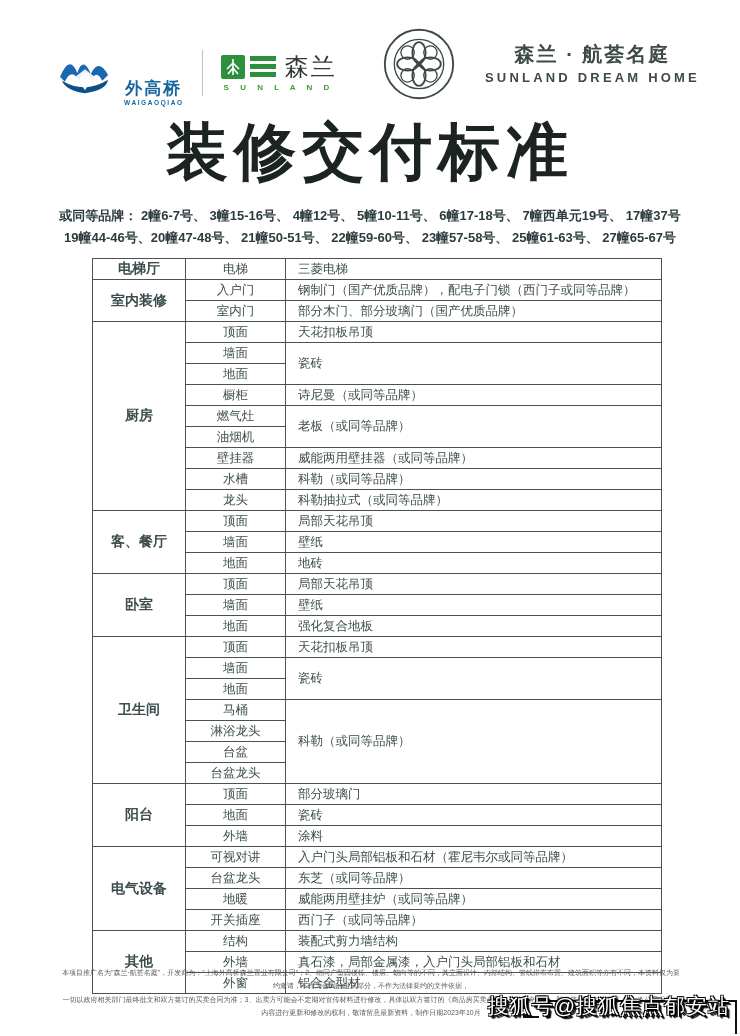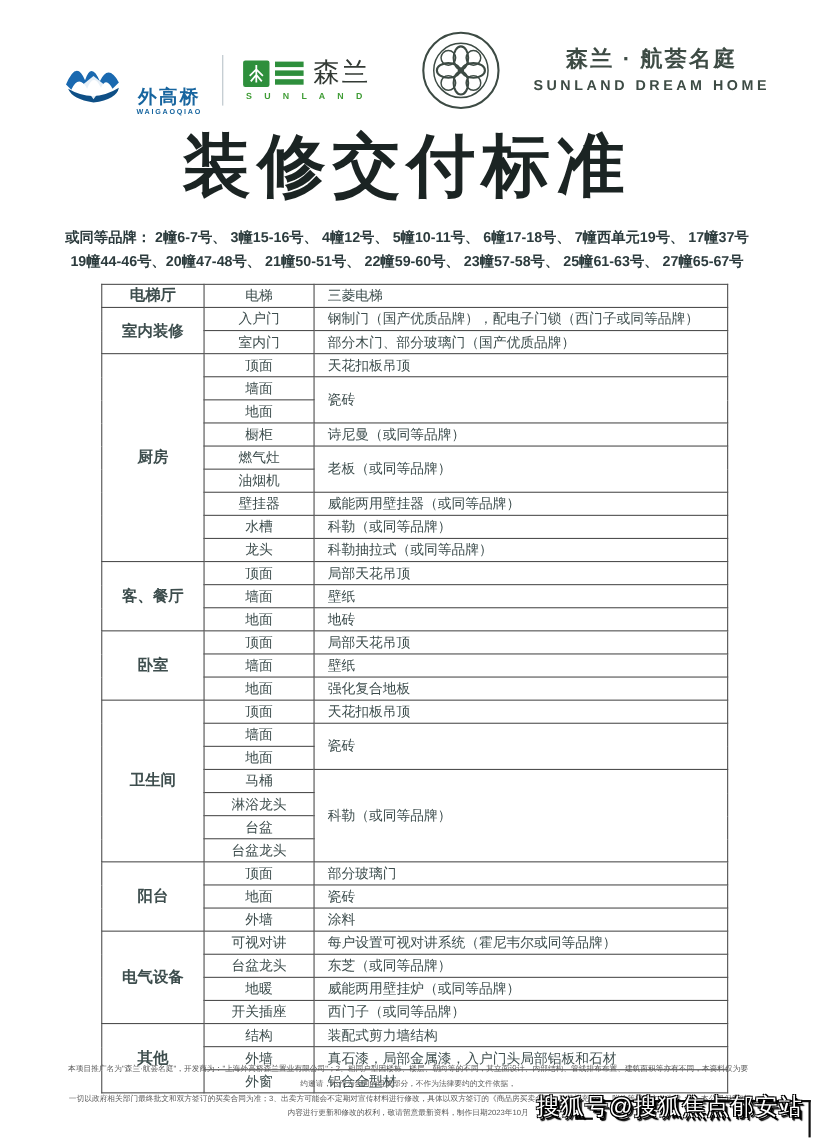--- a/index.html
+++ b/index.html
@@ -240,21 +240,21 @@
         <td class="item">地面</td>
         <td class="val" rowspan="1">瓷砖</td>
       </tr>
       <tr>
         <td class="item">外墙</td>
         <td class="val" rowspan="1">涂料</td>
       </tr>
       <tr>
         <th class="cat" rowspan="4">电气设备</th>
         <td class="item">可视对讲</td>
-        <td class="val" rowspan="1">每户设置可视对讲系统（霍尼韦尔或同等品牌）</td>
+        <td class="val" rowspan="1">入户门头局部铝板和石材（霍尼韦尔或同等品牌）</td>
       </tr>
       <tr>
         <td class="item">台盆龙头</td>
         <td class="val" rowspan="1">东芝（或同等品牌）</td>
       </tr>
       <tr>
         <td class="item">地暖</td>
         <td class="val" rowspan="1">威能两用壁挂炉（或同等品牌）</td>
       </tr>
       <tr>

